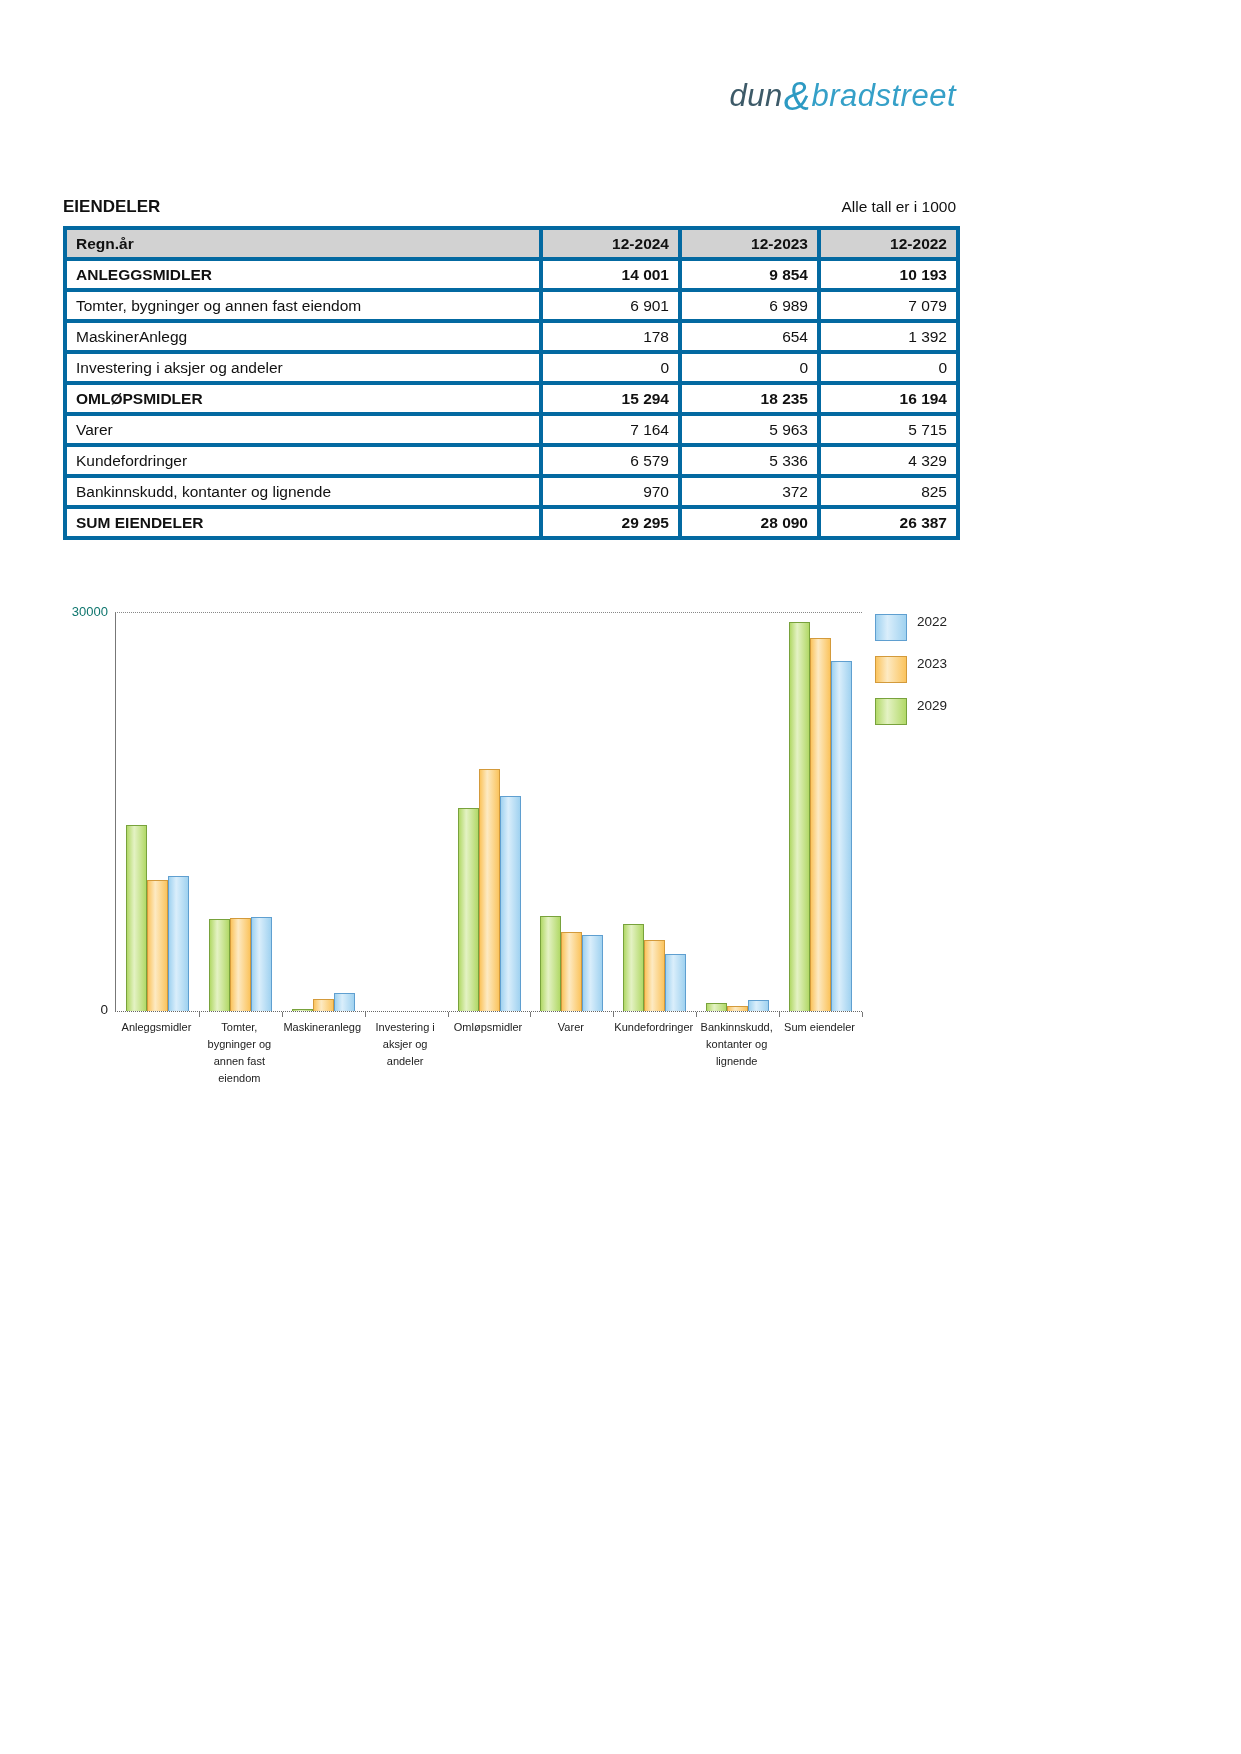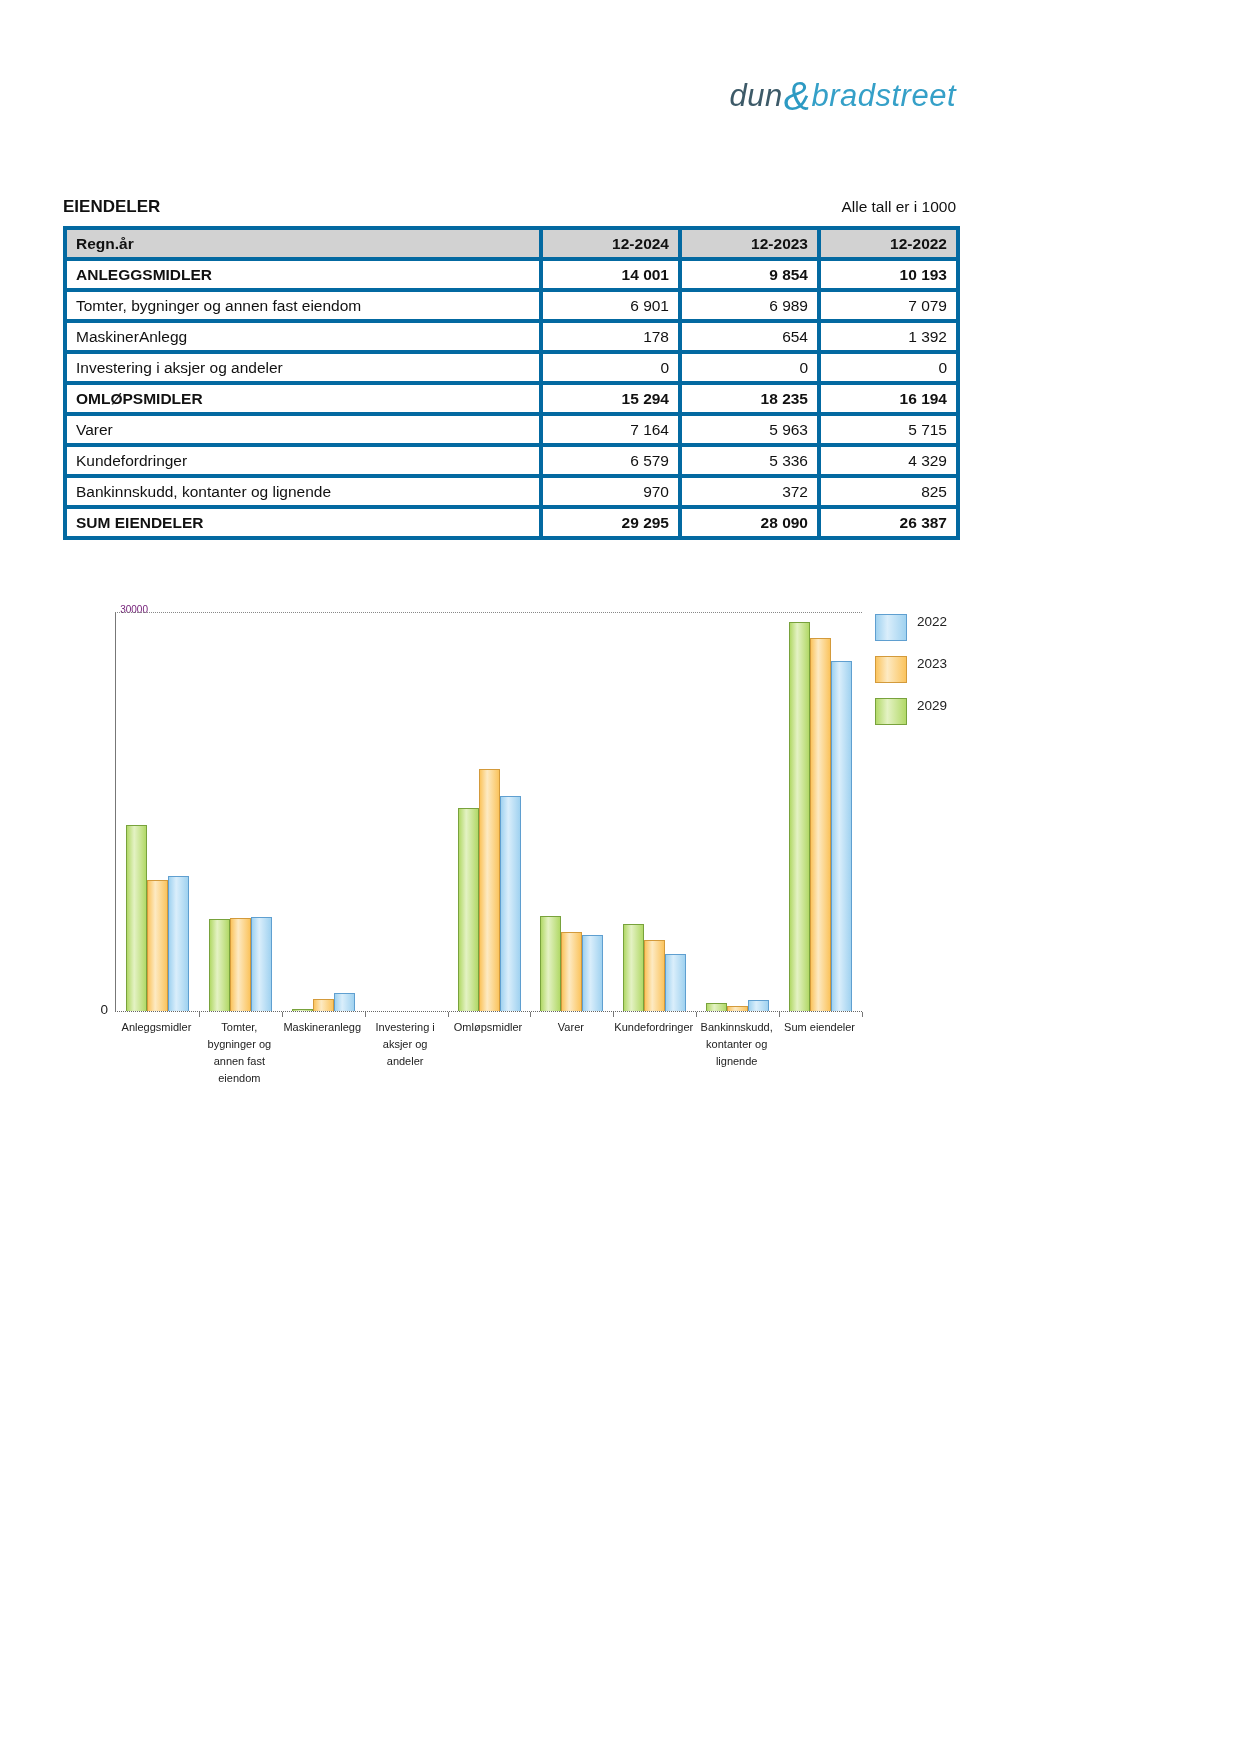--- a/index.html
+++ b/index.html
@@ -29,21 +29,21 @@
   
   .chart { position:absolute; top:600px; left:0; width:1241px; height:520px; }
   .plot { position:absolute; left:115px; top:12px; width:746px; height:398px;
           border-left:1px solid #777; border-bottom:1px dotted #666; border-top:1px dotted #888; }
   .groups { display:flex; height:100%; align-items:flex-end; }
   .group { flex:1; display:flex; align-items:flex-end; justify-content:center; position:relative; }
   .group::after { content:''; position:absolute; right:-1px; bottom:-6px; height:5px; border-right:1px solid #777; }
   .bar { width:21px; box-sizing:border-box; }
   .labels { position:absolute; left:115px; top:414px; width:746px; display:flex; }
   .cat-label { flex:1; text-align:center; font-size:11px; line-height:1.55; color:#222; padding-top:5px; min-width:0; }
-  .y-max { position:absolute; left:0; top:4px; width:108px; text-align:right; font-size:10px; color:#701a75;padding-left:40px; }
+  .y-max { position:absolute; left:0; top:4px; width:108px; text-align:right; font-size:13px; color:#0f766e; }
   .y-zero { position:absolute; left:0; top:402px; width:108px; text-align:right; font-size:13.5px; color:#222; }
   .legend { position:absolute; left:875px; top:14px; }
   .legend-item { display:flex; margin-bottom:15px; }
   .swatch { display:inline-block; width:32px; height:27px; box-sizing:border-box; }
   .legend-label { font-size:13.5px; margin-left:10px; color:#222; }
 
   
   .footer { position:absolute; top:1499px; left:63px; width:893px; text-align:right; font-size:15.5px; color:#111; }
 </style>
 </head>

